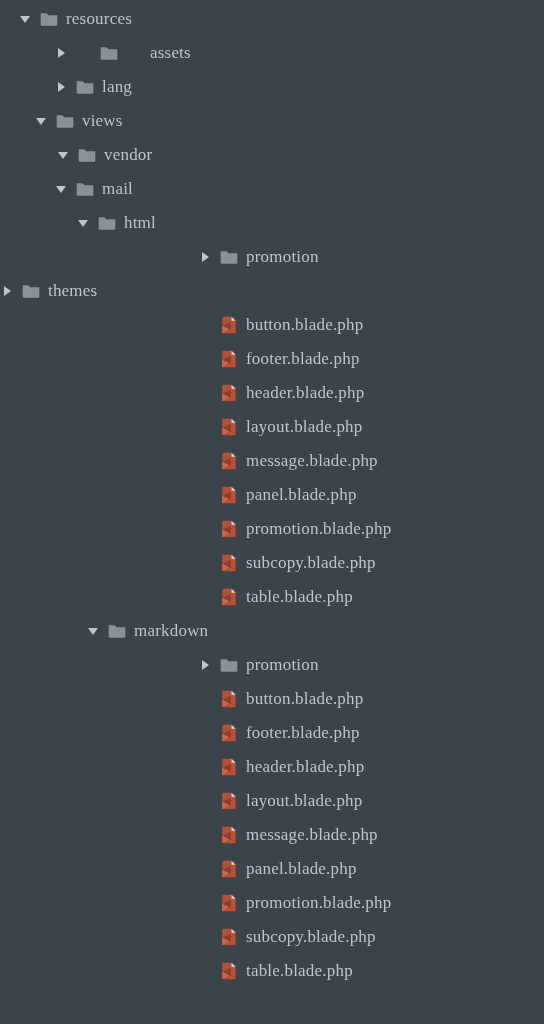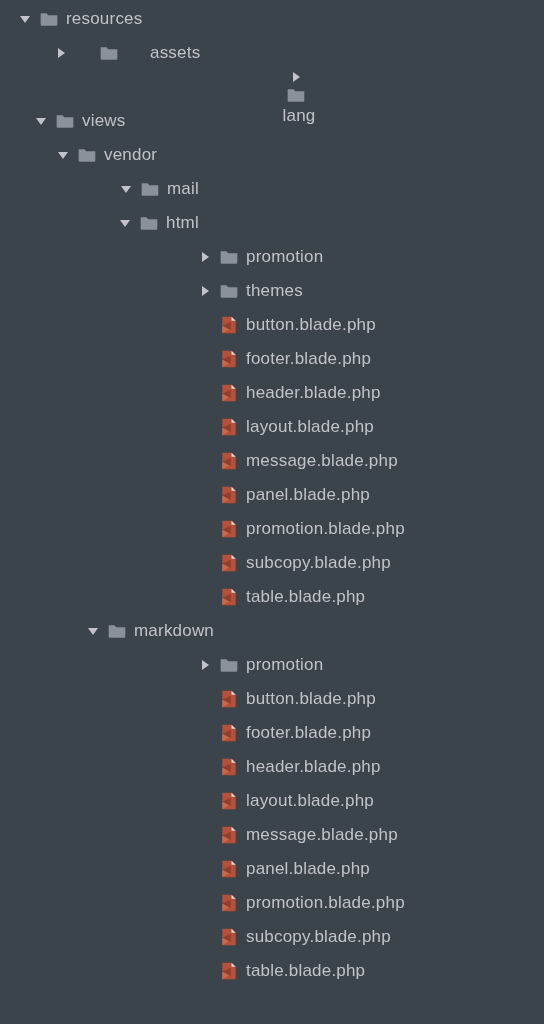--- a/index.html
+++ b/index.html
@@ -37,20 +37,21 @@
       height: 22px;
       margin-right: 6px;
       flex-shrink: 0;
       display: inline-flex;
       align-items: center;
       justify-content: center;
     }
     .label {
       color: #c0c3c8;
       letter-spacing: 0.2px;
+      font-family: Liberation Serif, serif;
     }
     #tree-container {}
   </style>
 </head>
 <body>
 
 <div id="tree-container">
     <div class="row" style="padding-left: 18px;">
       <span class="disclosure">
         <svg viewBox="0 0 12 12">
@@ -74,21 +75,21 @@
           </g>
         </svg>
       </span>
       <span class="icon">
         <svg viewBox="0 0 24 24" width="22" height="20">
     <path d="M2 5 h7 l2.2 2.4 H22 V19 a1 1 0 0 1 -1 1 H3 a1 1 0 0 1 -1 -1 Z" fill="#8a919b"></path>
   </svg>
       </span>
       <span class="label">assets</span>
     </div>
-    <div class="row" style="padding-left: 54px; flex-direction: column;">
+    <div class="row" style="padding-left: 54px;">
       <span class="disclosure">
         <svg viewBox="0 0 12 12">
           <g transform="">
             <polygon points="3,1 10,6 3,11" fill="#c0c3c8"></polygon>
           </g>
         </svg>
       </span>
       <span class="icon">
         <svg viewBox="0 0 24 24" width="22" height="20">
     <path d="M2 5 h7 l2.2 2.4 H22 V19 a1 1 0 0 1 -1 1 H3 a1 1 0 0 1 -1 -1 Z" fill="#8a919b"></path>
@@ -119,36 +120,36 @@
           </g>
         </svg>
       </span>
       <span class="icon">
         <svg viewBox="0 0 24 24" width="22" height="20">
     <path d="M2 5 h7 l2.2 2.4 H22 V19 a1 1 0 0 1 -1 1 H3 a1 1 0 0 1 -1 -1 Z" fill="#8a919b"></path>
   </svg>
       </span>
       <span class="label">vendor</span>
     </div>
-    <div class="row" style="padding-left: 119px;">
+    <div class="row" style="padding-left: 54px;">
       <span class="disclosure">
         <svg viewBox="0 0 12 12">
           <g transform="rotate(90 6 6)">
             <polygon points="3,1 10,6 3,11" fill="#c0c3c8"></polygon>
           </g>
         </svg>
       </span>
       <span class="icon">
         <svg viewBox="0 0 24 24" width="22" height="20">
     <path d="M2 5 h7 l2.2 2.4 H22 V19 a1 1 0 0 1 -1 1 H3 a1 1 0 0 1 -1 -1 Z" fill="#8a919b"></path>
   </svg>
       </span>
       <span class="label">mail</span>
     </div>
-    <div class="row" style="padding-left: 118px;">
+    <div class="row" style="padding-left: 76px;">
       <span class="disclosure">
         <svg viewBox="0 0 12 12">
           <g transform="rotate(90 6 6)">
             <polygon points="3,1 10,6 3,11" fill="#c0c3c8"></polygon>
           </g>
         </svg>
       </span>
       <span class="icon">
         <svg viewBox="0 0 24 24" width="22" height="20">
     <path d="M2 5 h7 l2.2 2.4 H22 V19 a1 1 0 0 1 -1 1 H3 a1 1 0 0 1 -1 -1 Z" fill="#8a919b"></path>
@@ -164,21 +165,21 @@
           </g>
         </svg>
       </span>
       <span class="icon">
         <svg viewBox="0 0 24 24" width="22" height="20">
     <path d="M2 5 h7 l2.2 2.4 H22 V19 a1 1 0 0 1 -1 1 H3 a1 1 0 0 1 -1 -1 Z" fill="#8a919b"></path>
   </svg>
       </span>
       <span class="label">promotion</span>
     </div>
-    <div class="row" style="padding-left: 198px;">
+    <div class="row" style="">
       <span class="disclosure">
         <svg viewBox="0 0 12 12">
           <g transform="">
             <polygon points="3,1 10,6 3,11" fill="#c0c3c8"></polygon>
           </g>
         </svg>
       </span>
       <span class="icon">
         <svg viewBox="0 0 24 24" width="22" height="20">
     <path d="M2 5 h7 l2.2 2.4 H22 V19 a1 1 0 0 1 -1 1 H3 a1 1 0 0 1 -1 -1 Z" fill="#8a919b"></path>

